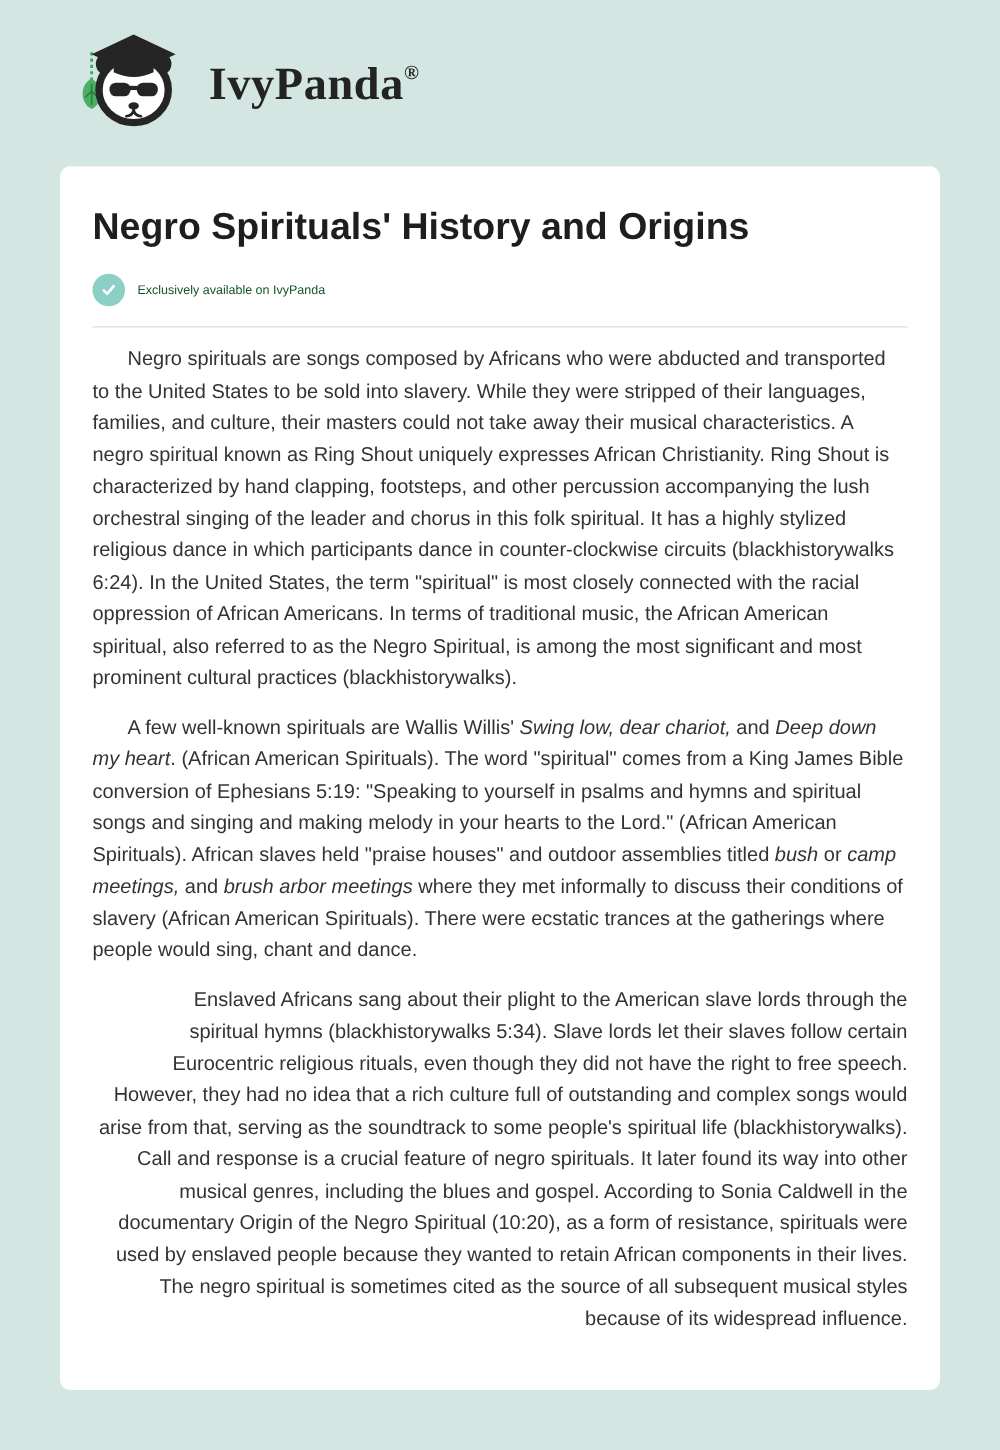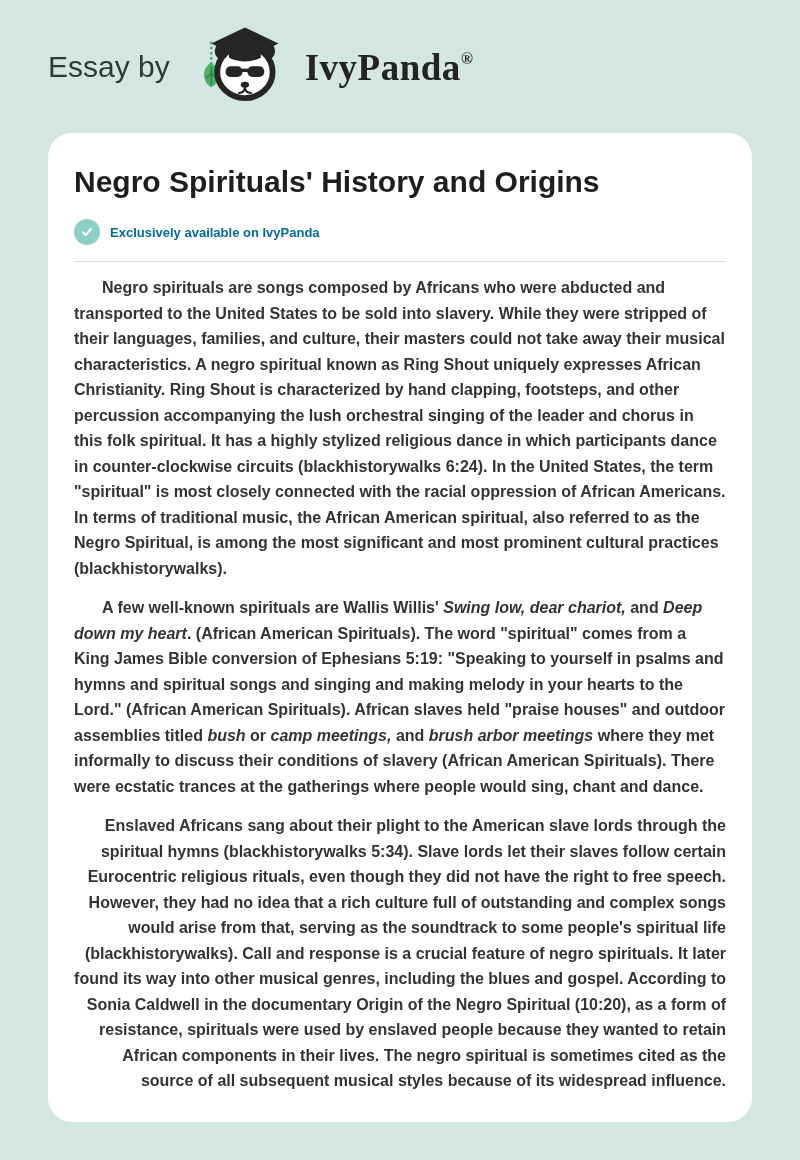--- a/index.html
+++ b/index.html
@@ -34,21 +34,21 @@
   }
   .reg {
     font-family: "Liberation Serif", serif;
     font-weight: 700;
     font-size: 16px;
     color: #232323;
     vertical-align: 16px;
   }
   .card {
     background: #ffffff;
-    border-radius: 24px;
+    border-radius: 8px;
     margin: 25px 48px 43px 48px;
     padding: 32px 26px 28px 26px;
     min-height: 979px;
     box-sizing: border-box;
   }
   .card h1 {
     font-size: 30px;
     line-height: 34px;
     margin: 0 0 20px 0;
     color: #1e1e1e;
@@ -56,38 +56,36 @@
   }
   .badge { display: flex; align-items: center; margin: 0 0 16px 0; }
   .badge-circle {
     width: 26px; height: 26px;
     border-radius: 50%;
     background: #8ccfc4;
     display: flex; align-items: center; justify-content: center;
     margin-right: 10px;
     flex: 0 0 auto;
   }
-  .badge-label { font-weight: 700; font-size: 13px; color: #0369a1; }
+  .badge-label { font-weight: 400; font-size: 10px; color: #14532d; }
   .divider { border: none; border-top: 1px solid #dcdcdc; margin: 0 0 13px 0; }
   .essay p {
     font-size: 16px;
     line-height: 25.5px;
     color: #333333;
     margin: 0 0 14px 0;
     text-indent: 28px;
-    font-weight: bold;
   }
   .essay p:last-child { margin-bottom: 0; text-align: right; }
   .essay em { font-style: italic; }
 </style>
 </head>
 <body>
 
 <div class="header">
-  <span class="essay-by">Essay by</span>
   <span class="logo">
     <svg viewBox="0 0 112 100" width="96" height="84" aria-hidden="true">
 
       <path d="M29 20 L29 48" stroke="#3fa35c" stroke-width="2.6" stroke-dasharray="3 3" fill="none"></path>
 
       <path d="M29 45 C17 51 18 69 29 74 C41 68 40 52 29 45 Z" fill="#4caf66"></path>
       <path d="M29 50 L29 70 M29 57 L23 63 M29 57 L35 63" stroke="#2e7d43" stroke-width="1.6" fill="none"></path>
 
       <circle cx="44" cy="31" r="11" fill="#252525"></circle>
       <circle cx="94" cy="31" r="11" fill="#252525"></circle>

